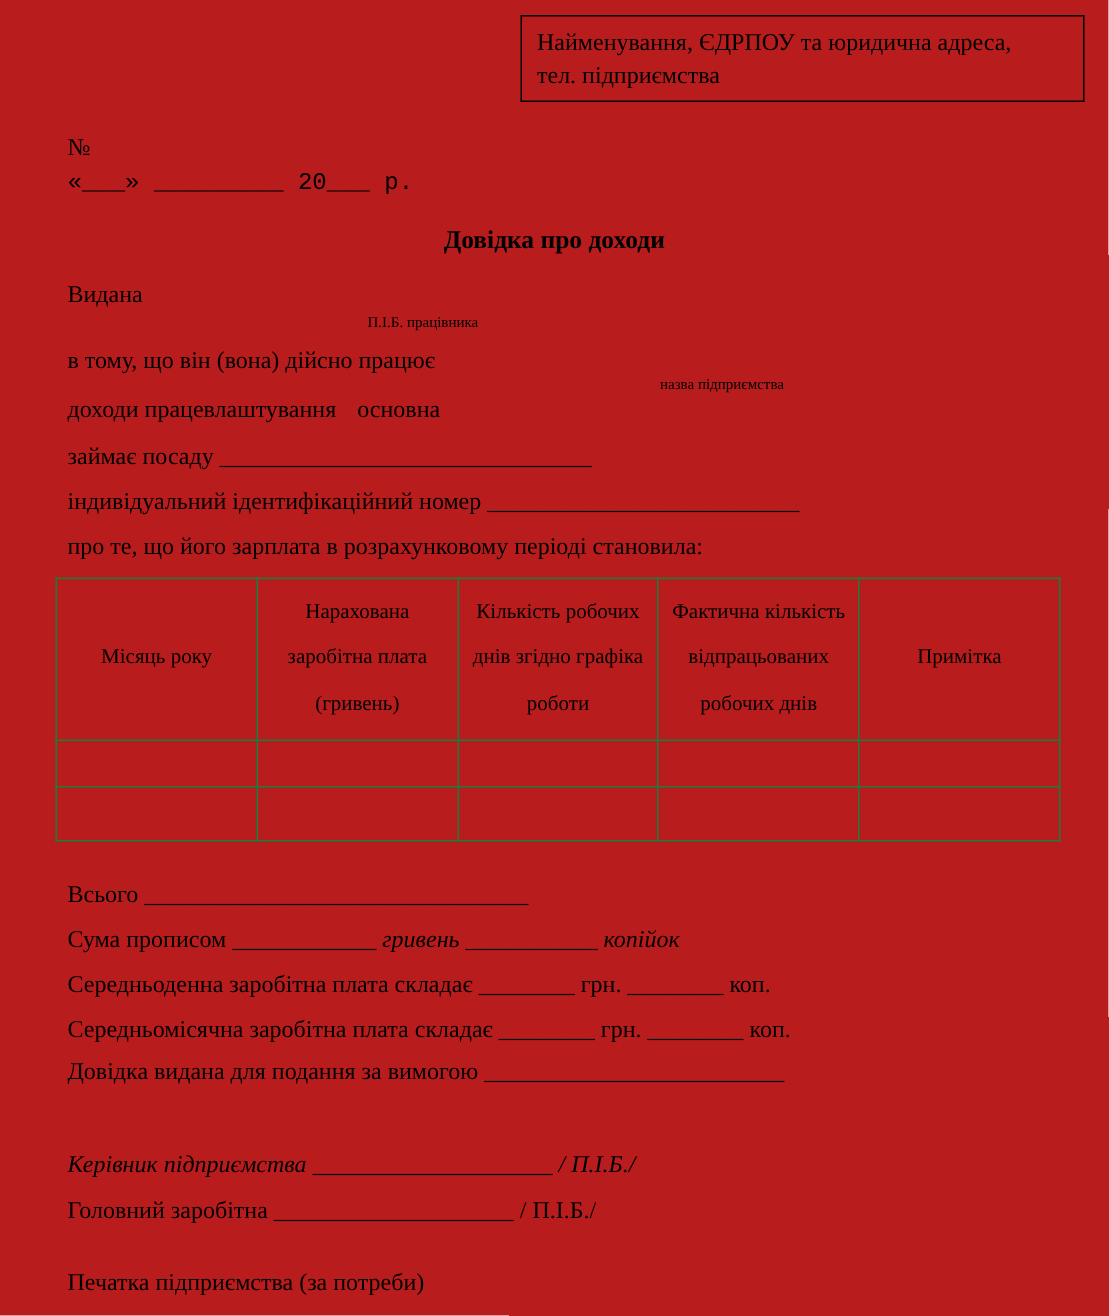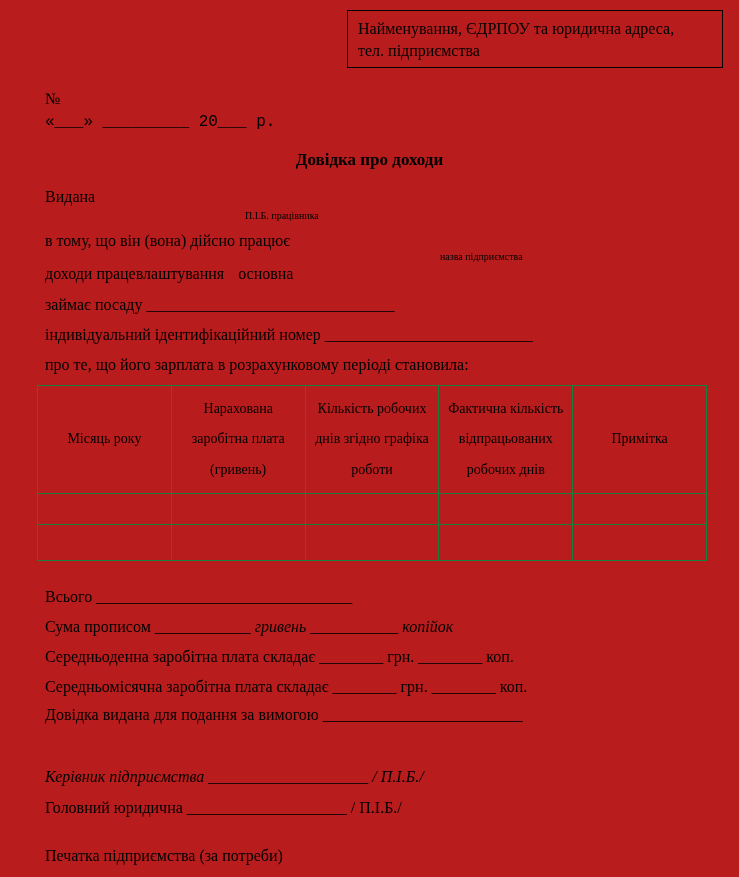--- a/index.html
+++ b/index.html
@@ -166,20 +166,20 @@
 
   <div class="abs purpose-line">Довідка видана для подання за вимогою _________________________</div>
 
   <div class="abs sig-director">
     <span>Керівник підприємства</span>
     <span>____________________</span>
     <span>/ П.І.Б./</span>
   </div>
 
   <div class="abs sig-accountant">
-    <span>Головний юридична</span>
+    <span>Головний заробітна</span>
     <span>____________________</span>
     <span>/ П.І.Б./</span>
   </div>
 
   <div class="abs seal-line">Печатка підприємства (за потреби)</div>
 
 </div>
 
 </body></html>

